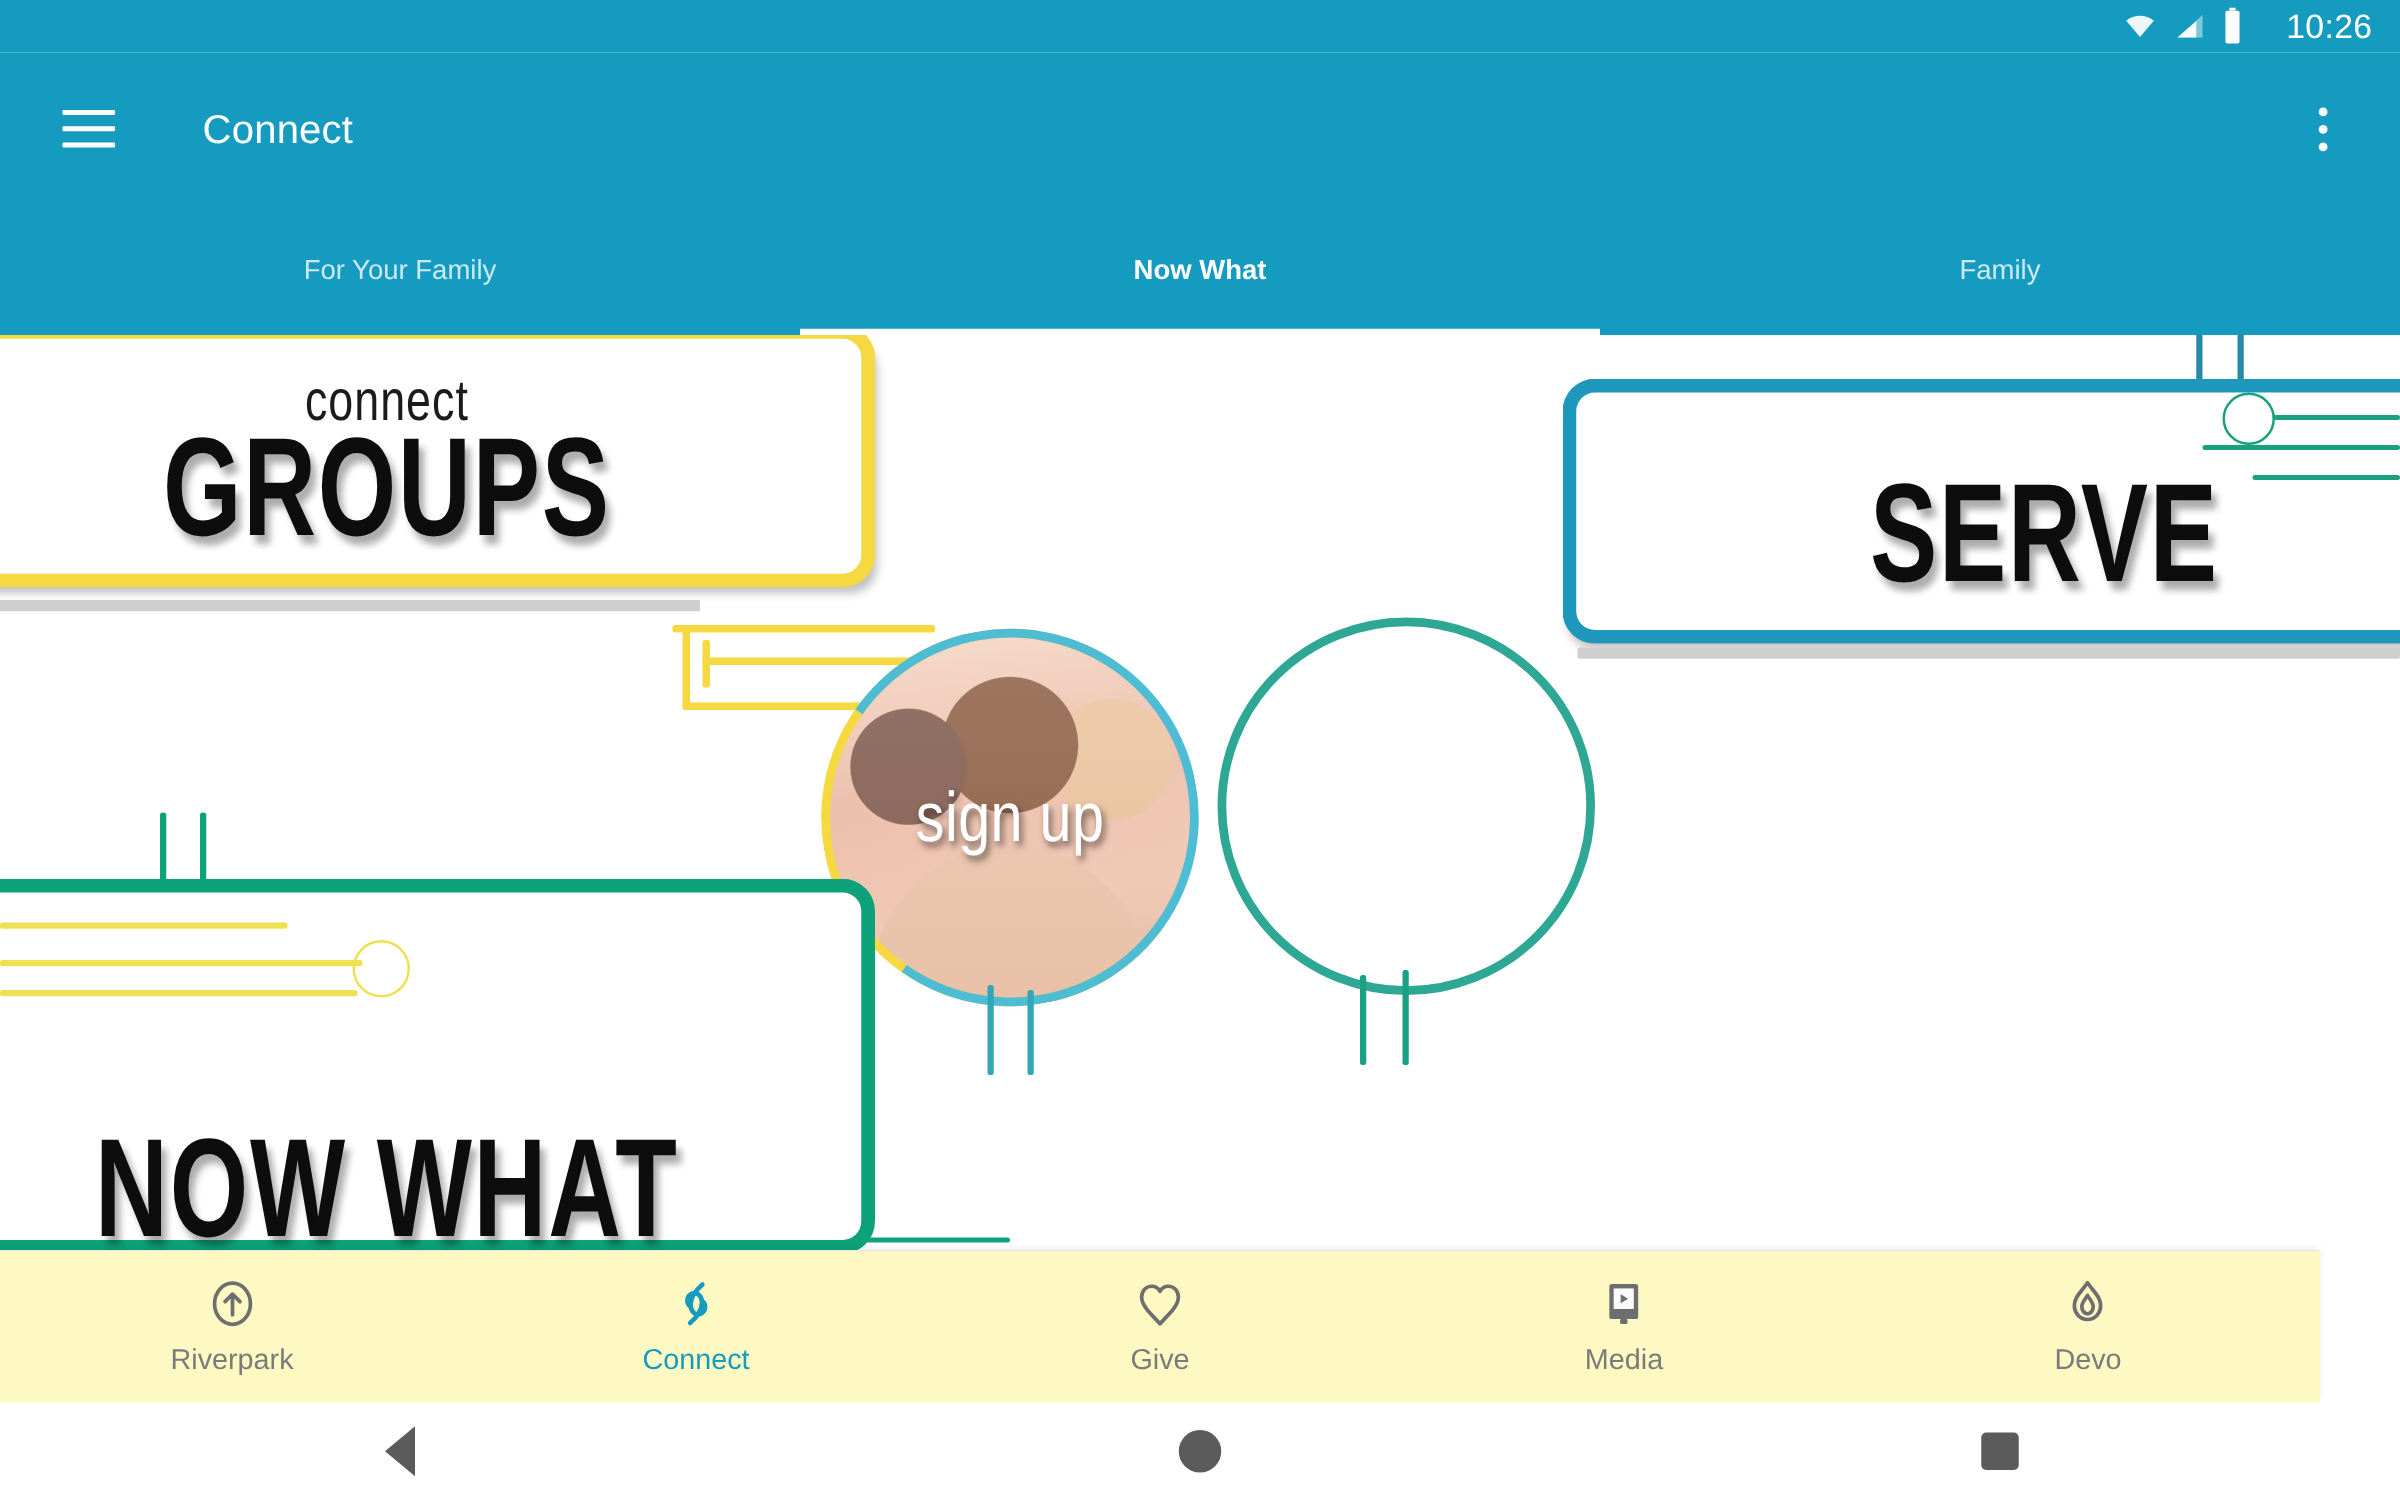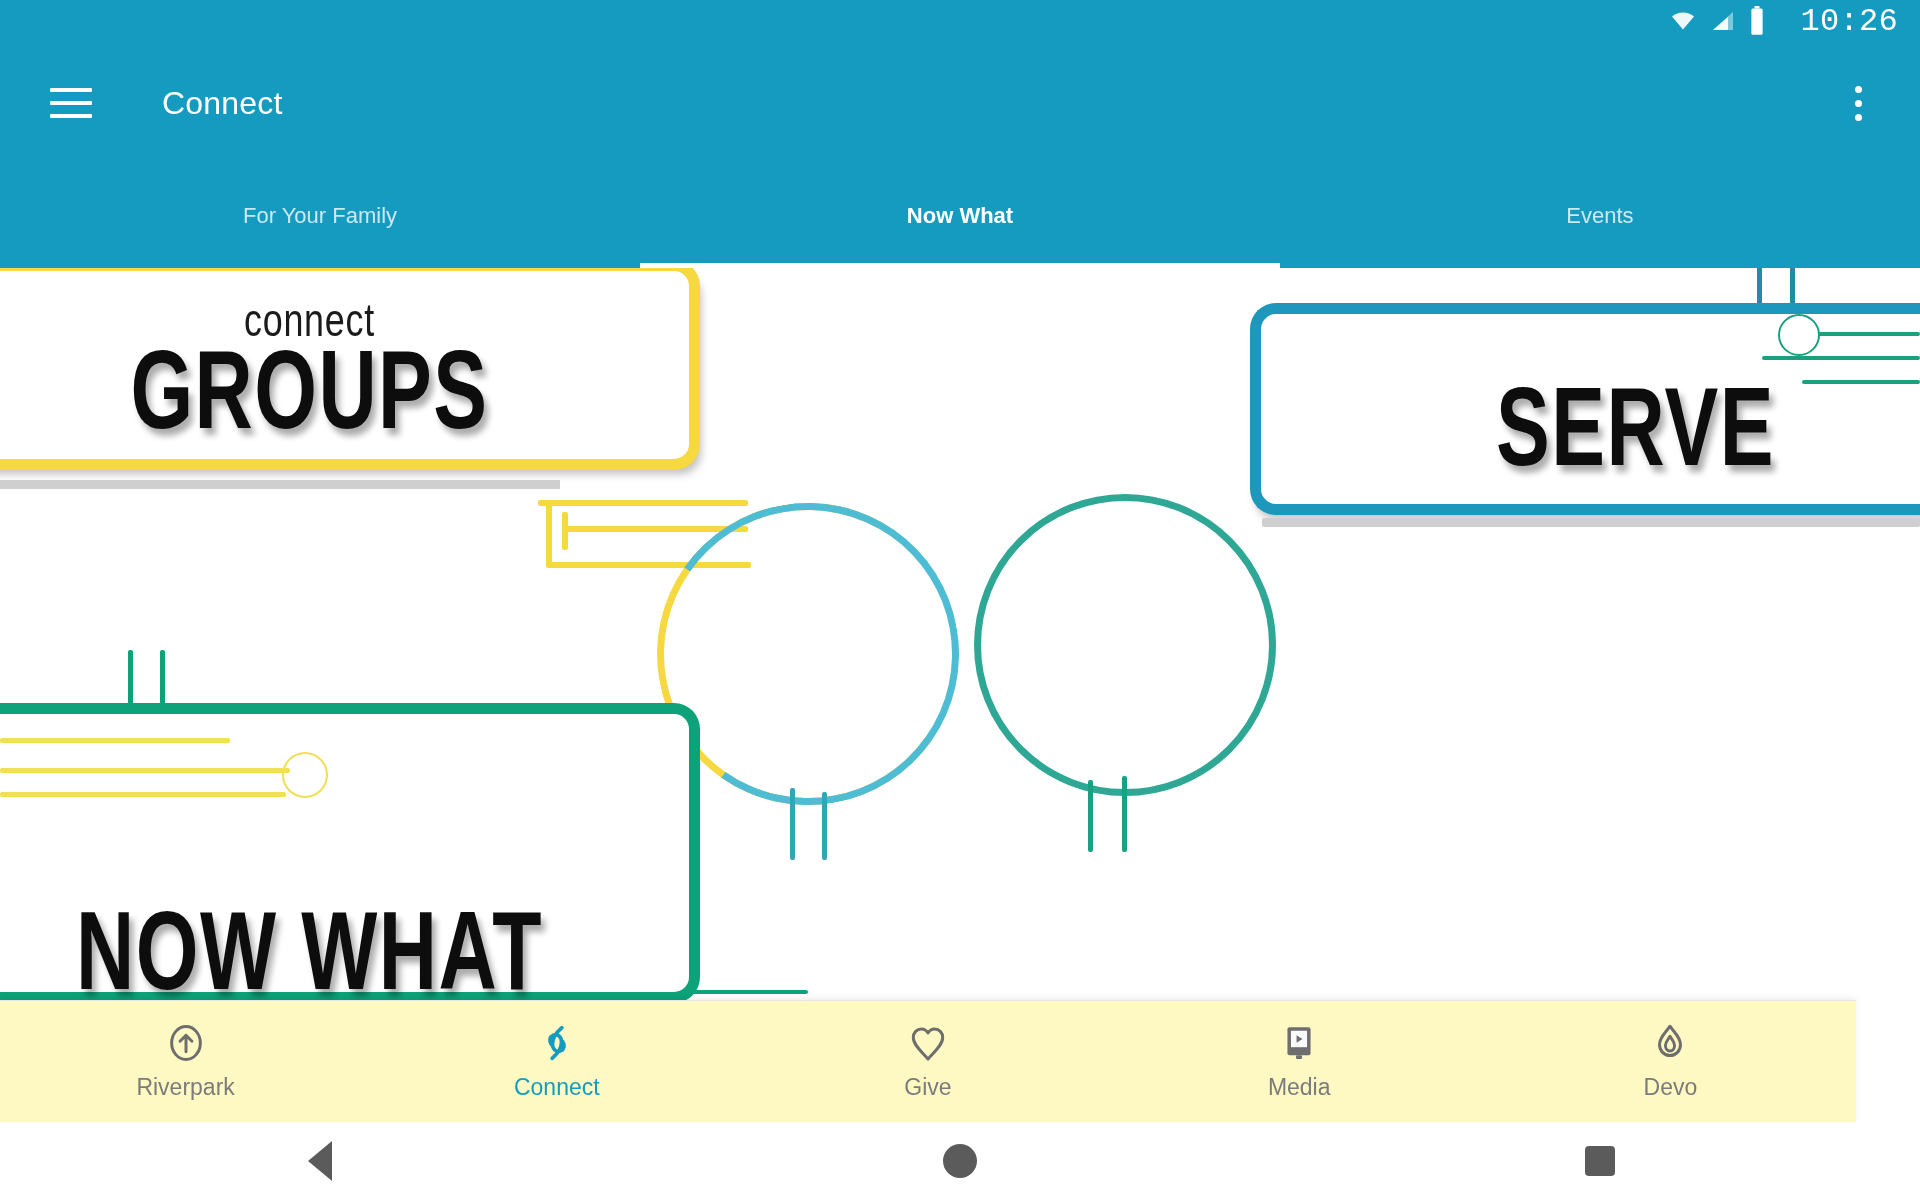--- a/index.html
+++ b/index.html
@@ -11,21 +11,21 @@
   }
   .screen { position:relative; width:1920px; height:1200px; background:#fff; }
 
   
   .status-bar {
     position:absolute; top:0; left:0; width:1920px; height:42px;
     background:#159BC0; display:flex; align-items:center;
     justify-content:flex-end; padding-right:22px; gap:10px;
   }
   .status-icons { display:flex; align-items:center; gap:12px; }
-  .clock { color:#fff; font-size:32px; letter-spacing:.3px; font-family:Liberation Mono, monospace;margin-left:24px; }
+  .clock { color:#fff; font-size:27px; letter-spacing:.3px; font-family:Liberation Sans, sans-serif;margin-left:24px; }
 
   
   .app-bar {
     position:absolute; top:42px; left:0; width:1920px; height:122px;
     background:#159BC0; display:flex; align-items:center;
   }
   .hamburger { width:42px; height:30px; margin-left:50px; display:flex; flex-direction:column; justify-content:space-between; cursor:pointer; }
   .hamburger span { display:block; height:4px; background:#fff; border-radius:1px; }
   .app-title { color:#fff; font-size:32px; margin-left:70px; letter-spacing:.2px; }
   .overflow { margin-left:auto; margin-right:58px; display:flex; flex-direction:column; gap:7px; cursor:pointer; }
@@ -160,21 +160,21 @@
   </div>
 
   <div class="tab-bar">
     <div class="tab">
       <span>For Your Family</span>
     </div>
     <div class="tab active">
       <span>Now What</span>
     </div>
     <div class="tab">
-      <span>Events</span>
+      <span>Family</span>
     </div>
   </div>
 
   <div class="canvas">
 
     <div class="hline" style="left:0;top:22px;width:136px;background:#2689A8;"></div>
     <div class="hline" style="left:0;top:52px;width:196px;background:#2689A8;"></div>
     <div class="hline" style="left:0;top:82px;width:118px;background:#2689A8;"></div>
     <div class="ring" style="left:186px;top:22px;width:62px;height:62px;border:2.5px solid #2C8EA6;"></div>
 
@@ -188,20 +188,31 @@
     </div>
 
     <div class="hline" style="left:538px;top:232px;width:210px;background:#F6D841;height:6px;"></div>
     <div class="vline" style="left:546px;top:236px;height:62px;background:#F6D841;width:6px;"></div>
     <div class="hline" style="left:546px;top:294px;width:205px;background:#F6D841;height:6px;"></div>
     <div class="vline" style="left:562px;top:244px;height:38px;background:#F6D841;width:6px;"></div>
     <div class="hline" style="left:562px;top:258px;width:186px;background:#F6D841;height:6px;"></div>
 
     <div class="hline" style="left:0;top:212px;width:560px;height:9px;background:#cfcfcf;border-radius:0;"></div>
 
+    <div class="photo-circle" style="left:663px;top:241px;width:290px;height:290px;">
+      <div class="img" style="
+        background:
+          radial-gradient(circle at 22% 36%, #6a4a3e 0 46px, transparent 47px),
+          radial-gradient(circle at 50% 30%, #7a4e33 0 54px, transparent 55px),
+          radial-gradient(circle at 78% 34%, #e8c49b 0 48px, transparent 49px),
+          radial-gradient(circle at 50% 96%, #e9c7ad 0 110px, transparent 111px),
+          linear-gradient(170deg,#f3d9c7 0%, #e9bca8 40%, #f1cdb9 70%, #d9bfa6 100%);"></div>
+      <div class="img" style="background:linear-gradient(180deg, rgba(255,230,220,.28), rgba(230,170,150,.22));"></div>
+      <div class="cap">sign up</div>
+    </div>
 
     <div class="ring" style="left:657px;top:235px;width:302px;height:302px;border:7px solid #F6D841;border-right-color:transparent;transform:rotate(-10deg);"></div>
     <div class="ring" style="left:657px;top:235px;width:302px;height:302px;border:7px solid #4EBDD4;border-left-color:transparent;transform:rotate(-10deg);"></div>
     <div class="vline" style="left:790px;top:520px;height:72px;background:#2FA7B8;width:5px;"></div>
     <div class="vline" style="left:822px;top:524px;height:68px;background:#2FA7B8;width:5px;"></div>
 
     <div class="ring" style="left:974px;top:226px;width:302px;height:302px;border:7px solid #2FA795;"></div>
     <div class="vline" style="left:1088px;top:512px;height:72px;background:#19A184;width:5px;"></div>
     <div class="vline" style="left:1122px;top:508px;height:76px;background:#19A184;width:5px;"></div>
 

